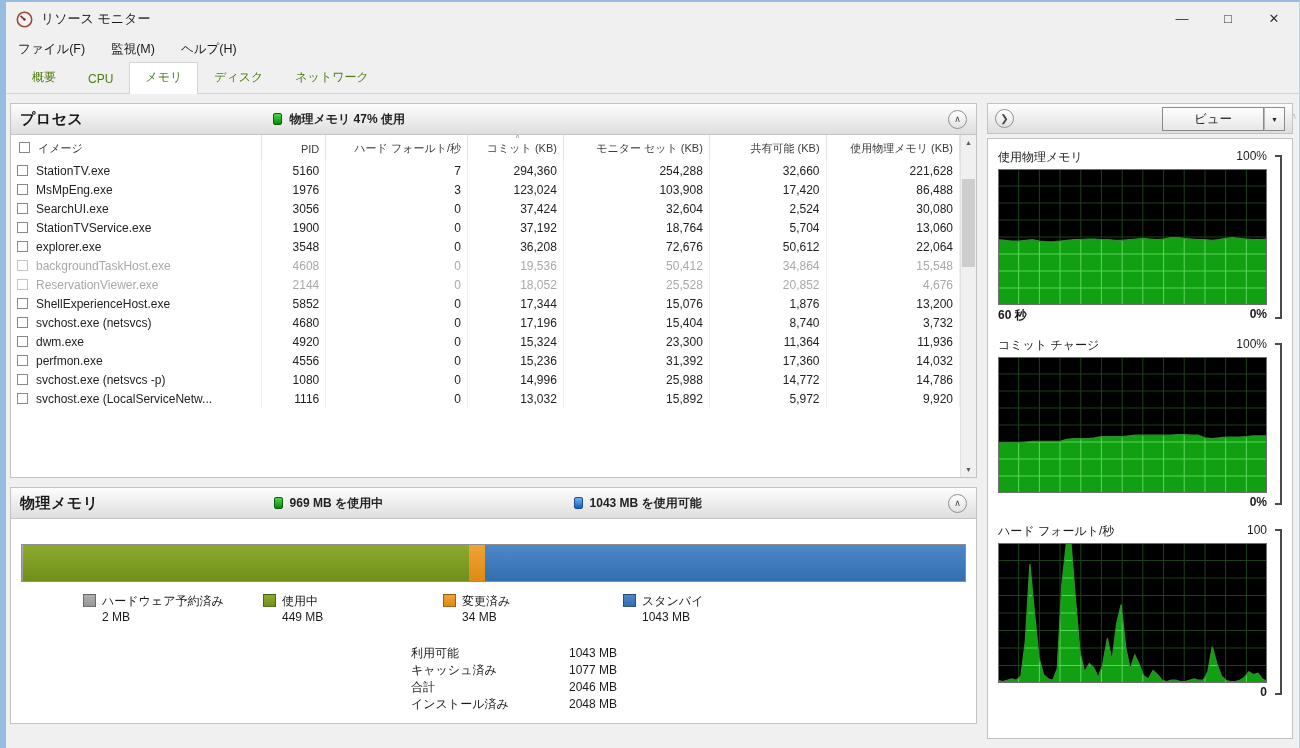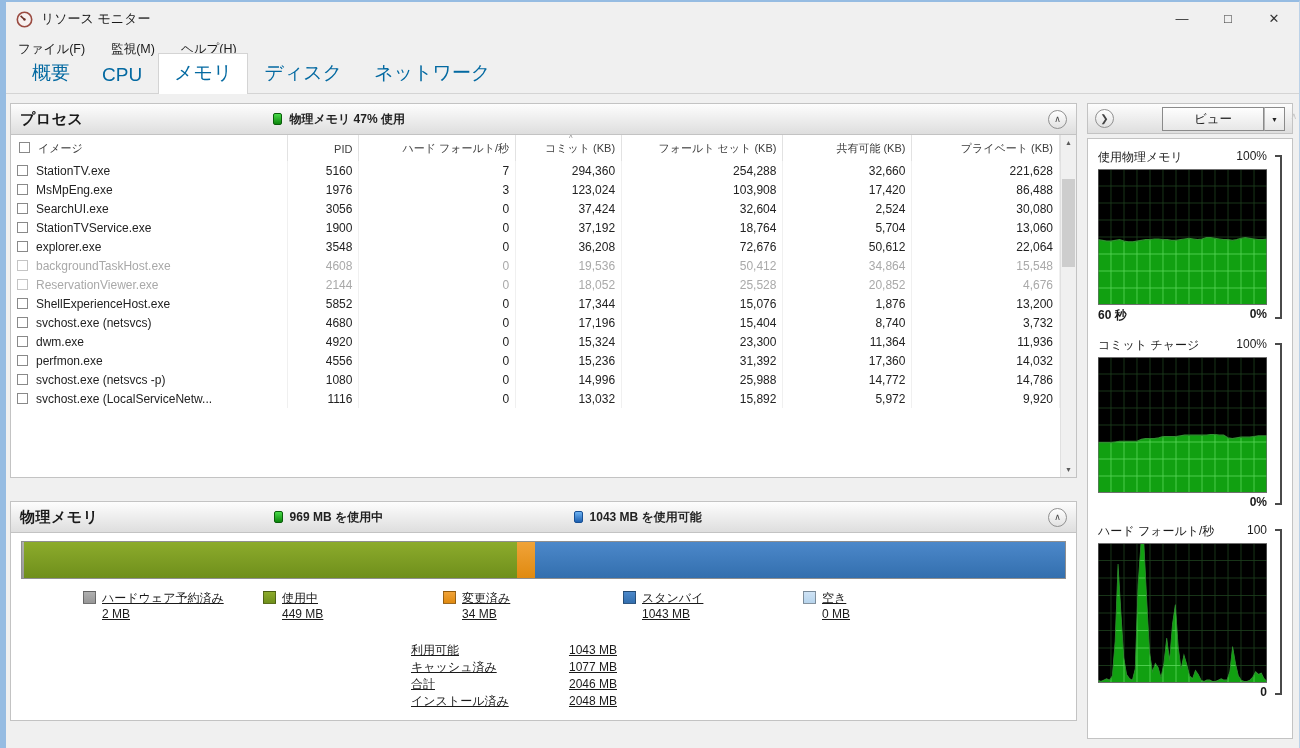--- a/index.html
+++ b/index.html
@@ -12,26 +12,26 @@
   .app-icon { width:17px; height:17px; margin-right:8px; }
   .title-text { font-size:13px; }
   .win-controls { margin-left:auto; display:flex; }
   .wc { width:46px; height:30px; text-align:center; line-height:30px; font-size:13px; color:#333; }
 
   
   .menubar { height:27px; display:flex; align-items:center; padding-left:12px; gap:26px; font-size:12.5px; }
 
   
   .tabbar { height:31px; display:flex; align-items:flex-end; padding-left:10px; border-bottom:1px solid #d4d4d4; }
-  .tab { padding:6px 15px 7px; font-size:19px; color:#0369a1; border:1px solid transparent; border-bottom:none; }
+  .tab { padding:6px 15px 7px; font-size:12px; color:#4d7c0f; border:1px solid transparent; border-bottom:none; }
   .tab.active { background:#fff; border-color:#d4d4d4; margin-bottom:-1px; padding-bottom:8px; }
 
   
   .content { display:flex; gap:10px; padding:9px 6px 8px 4px; height:639px; }
-  .left-col { width:1067px; display:flex; flex-direction:column; gap:23px; }
+  .left-col { width:967px; display:flex; flex-direction:column; gap:9px; }
   .right-col { flex:1; position:relative; }
 
   
   .panel { background:#fff; border:1px solid #c3c3c3; }
   .panel-header { height:31px; background:linear-gradient(#fdfdfd,#dedede); border-bottom:1px solid #c3c3c3; display:flex; align-items:center; padding:0 9px; }
   .panel-title { font-size:15px; font-weight:700; letter-spacing:.5px; }
   .ph-spacer1 { width:190px; } .ph-spacer-mem { width:175px; }
   .panel-status { display:flex; align-items:center; gap:7px; font-size:12px; font-weight:700; color:#222; }
   .chip-sm { width:9px; height:12px; border-radius:2px; display:inline-block; }
   .chip-green-bright { background:linear-gradient(#49da49,#0c860c); border:1px solid #0a5e0a; }
@@ -50,21 +50,21 @@
   .cb { display:inline-block; width:11px; height:11px; border:1px solid #898989; background:#fff; margin-right:8px; vertical-align:-1px; }
   .sort-carat { position:absolute; top:-2px; left:50%; font-size:7px; color:#888; }
 
   
   .vscroll { position:absolute; top:0; right:0; bottom:0; width:16px; background:#f0f0f0; border-left:1px solid #e0e0e0; }
   .sarrow { position:absolute; left:0; right:0; height:15px; text-align:center; font-size:7px; color:#5a5a5a; line-height:15px; }
   .sarrow.up { top:0; } .sarrow.down { bottom:0; }
   .sthumb { position:absolute; left:1px; right:1px; top:44px; height:88px; background:#cdcdcd; }
 
   
-  .mem-body { padding:8px 10px 10px;text-decoration:underline; }
+  .mem-body { padding:25px 10px 10px; }
   .membar { display:flex; height:38px; border:1px solid #8f8f8f; overflow:hidden; }
   .membar > div { height:100%; }
   .legend { display:flex; padding-left:62px; margin-top:11px; }
   .litem { width:180px; display:flex; font-size:12px; }
   .lchip { width:13px; height:13px; margin:1px 6px 0 0; border:1px solid rgba(0,0,0,.35); }
   .ltext div { line-height:16px; }
   .memstats { margin:20px 0 0 390px; font-size:12px; }
   .memstats .srow { display:flex; line-height:17px; }
   .memstats .slabel { width:132px; }
   .memstats .sval { width:74px; text-align:right; }
@@ -137,23 +137,23 @@
                 <col style="width:140px">
                 <col style="width:112px">
                 <col style="width:128px">
             </colgroup>
             <thead>
                 <tr id="proc-head">
                   <th class="col-image"><span class="cb"></span>イメージ</th>
                   <th>PID</th>
                   <th>ハード フォールト/秒</th>
                   <th>コミット (KB)<span class="sort-carat">˄</span></th>
-                  <th>フォールト セット (KB)</th>
+                  <th>モニター セット (KB)</th>
                   <th>共有可能 (KB)</th>
-                  <th>プライベート (KB)</th>
+                  <th>使用物理メモリ (KB)</th>
                 </tr>
               </thead>
             <tbody id="proc-body">
                 <tr>
                   <td><span class="cb"></span>StationTV.exe</td>
                   <td class="num">5160</td>
                   <td class="num">7</td>
                   <td class="num">294,360</td>
                   <td class="num">254,288</td>
                   <td class="num">32,660</td>
@@ -321,27 +321,20 @@
                   <div>34 MB</div>
                 </div>
               </div>
               <div class="litem">
                 <span class="lchip" style="background: linear-gradient(rgb(76, 136, 202), rgb(51, 111, 174));"></span>
                 <div class="ltext">
                   <div>スタンバイ</div>
                   <div>1043 MB</div>
                 </div>
               </div>
-              <div class="litem">
-                <span class="lchip" style="background: linear-gradient(rgb(207, 227, 245), rgb(183, 212, 236));"></span>
-                <div class="ltext">
-                  <div>空き</div>
-                  <div>0 MB</div>
-                </div>
-              </div>
             </div>
           <div class="memstats" id="memstats">
               <div class="srow">
                 <span class="slabel">利用可能</span>
                 <span class="sval">1043 MB</span>
               </div>
               <div class="srow">
                 <span class="slabel">キャッシュ済み</span>
                 <span class="sval">1077 MB</span>
               </div>

